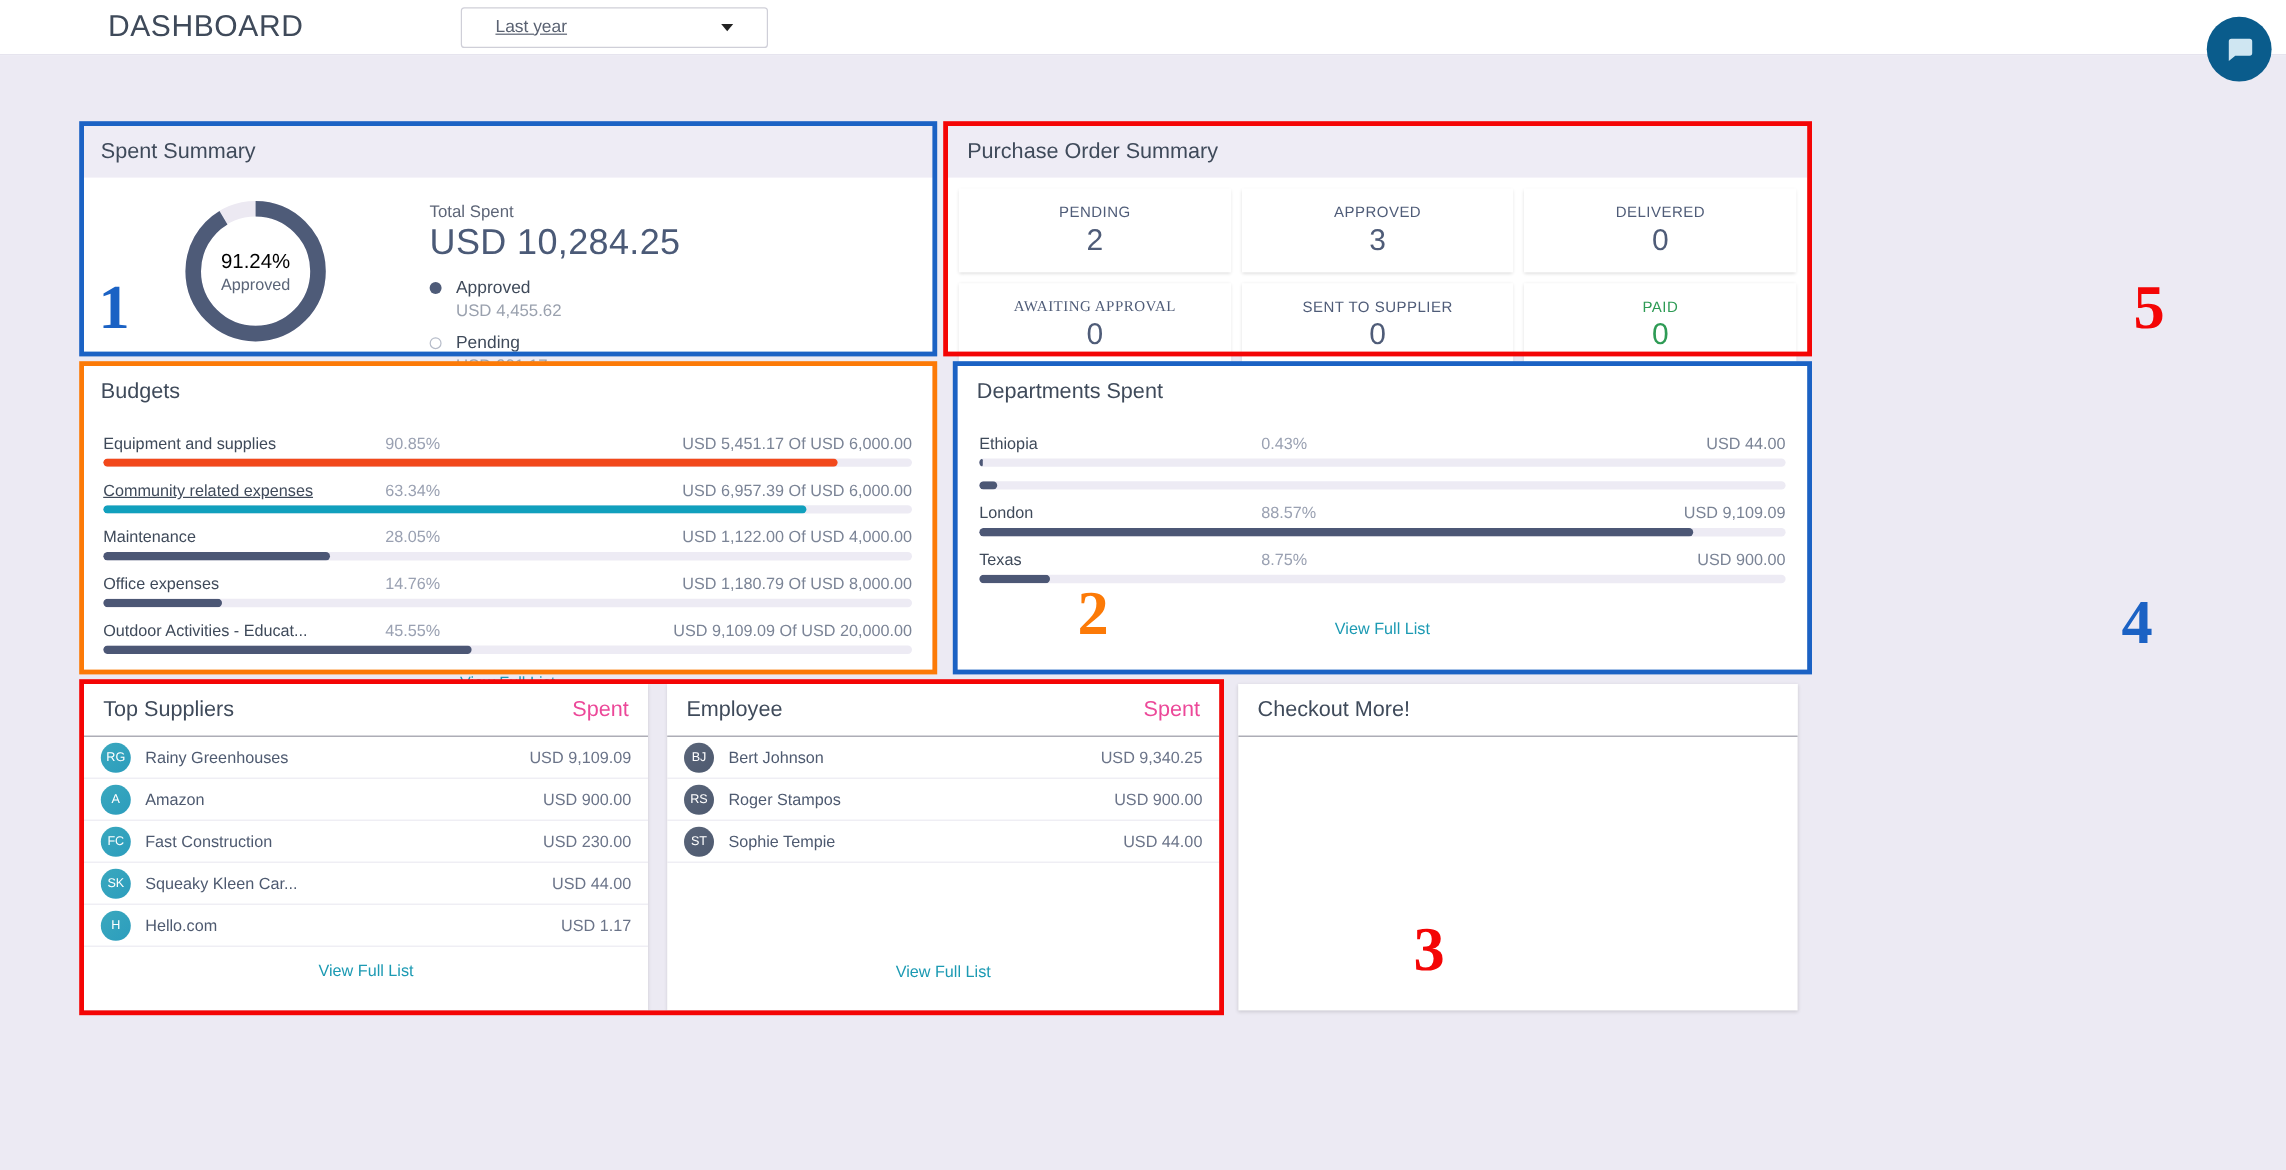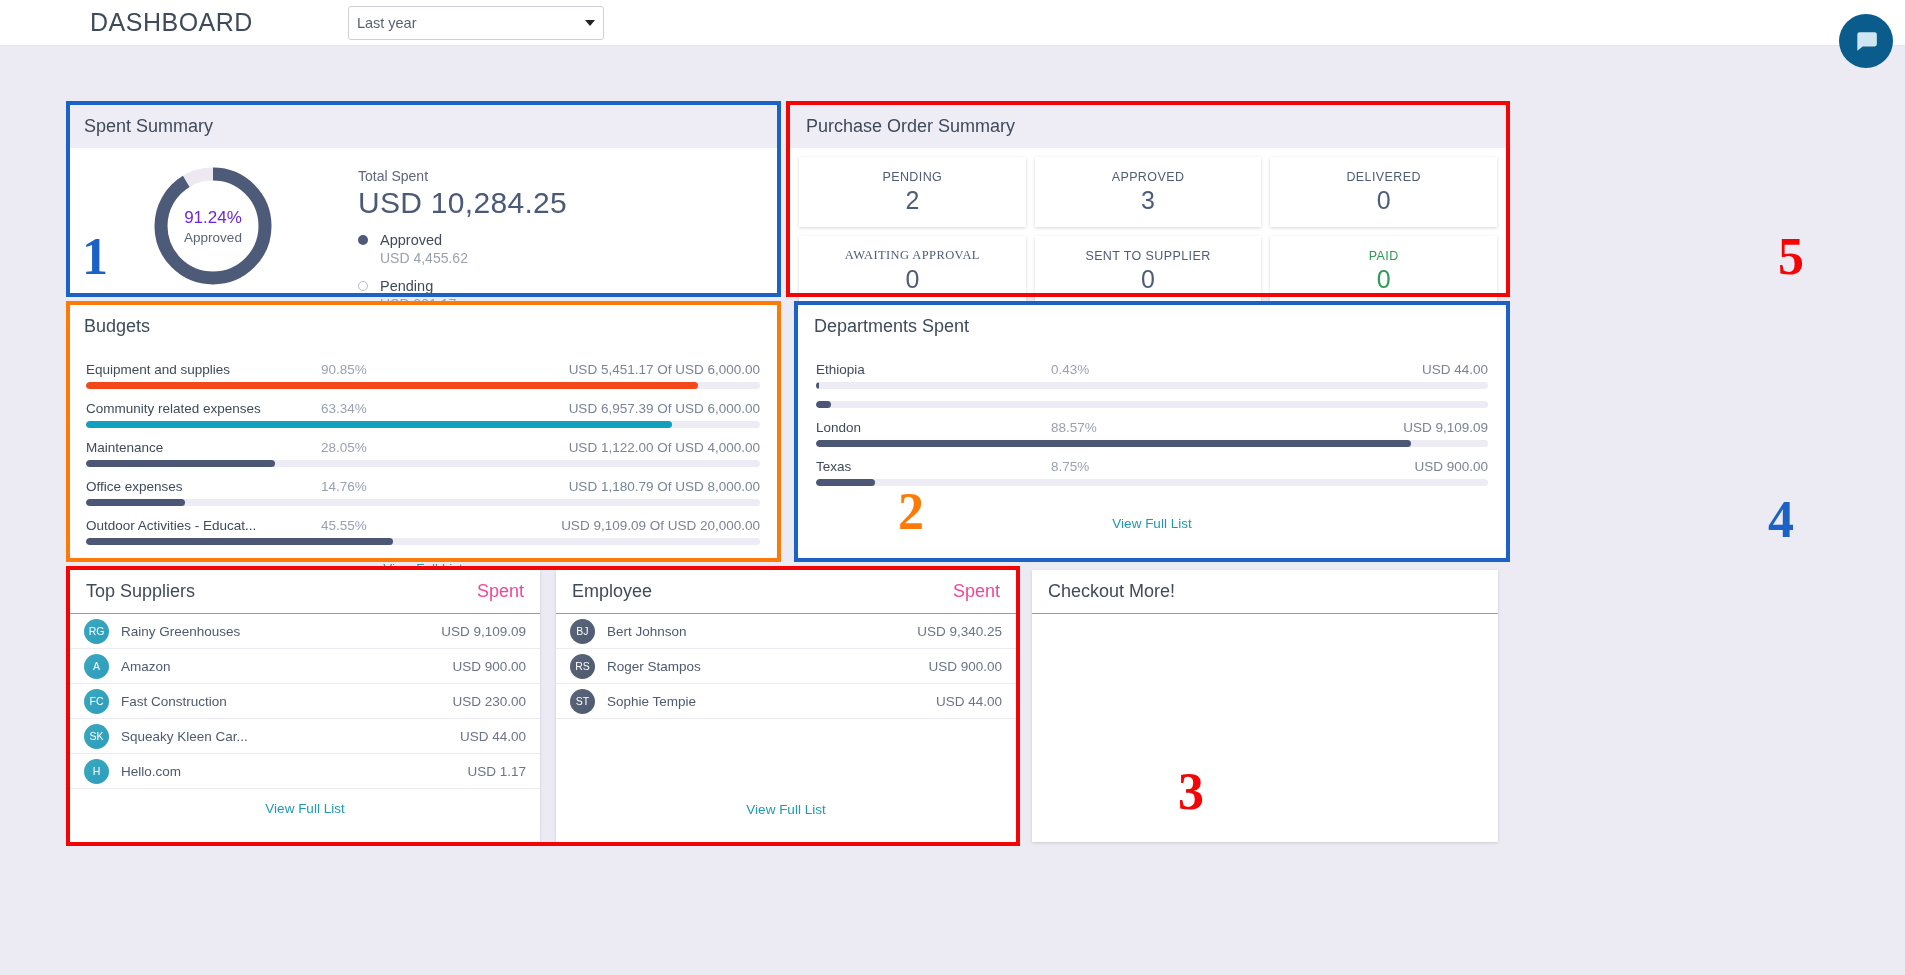--- a/index.html
+++ b/index.html
@@ -7,32 +7,33 @@
     width: 1905px; height: 975px;
     background: #eceaf3;
     font-family: "Liberation Sans", sans-serif;
     overflow: hidden;
   }
   .topbar {
     height: 46px; background: #ffffff;
     display: flex; align-items: center;
     padding-left: 90px;
     border-bottom: 1px solid #e6e4ee;
+    gap: 36px;
   }
   .page-title {
     font-size: 25px; font-weight: 400; color: #3f4a5a;
     letter-spacing: .5px;
   }
   .period-select {
     margin-left: 95px;
     width: 256px; height: 34px;
     background: #fff; border: 1px solid #cfcfd8; border-radius: 3px;
     display: flex; align-items: center; justify-content: space-between;
-    padding: 0 8px;
-    font-size: 14.5px; color: #5a6272;
+    padding: 0 28px;
+    font-size: 14.5px; color: #5a6272; text-decoration: underline;
   }
   .caret { width: 0; height: 0; border-left: 5px solid transparent; border-right: 5px solid transparent; border-top: 6px solid #222; }
 
   .grid { padding: 14px 0 0 0; position: relative; }
 
   
   .ann { position: absolute; pointer-events: none; z-index: 30; }
   .ann.blue { border: 4px solid #1b62c4; }
   .ann.red  { border: 4px solid #f40505; }
   .ann.orange { border: 4px solid #fc7a07; }
@@ -57,21 +58,21 @@
   }
   .card-head.plain { background: #fff; border-bottom: 1px solid #9a9aa5; justify-content: space-between; }
 
   
   #spent-summary { left: 68px; top: 58px; width: 710px; height: 190px; }
   .ss-body { display: flex; padding: 10px 0 0 0; height: 146px; }
   .donut-wrap { width: 290px; display: flex; align-items: center; justify-content: center; position: relative; }
   .donut { position: relative; width: 124px; height: 124px; }
   .donut svg { transform: rotate(-90deg); }
   .donut-label { position: absolute; inset: 0; display: flex; flex-direction: column; align-items: center; justify-content: center; }
-  .donut-pct { font-size: 17px; color: #6d28d9; }
+  .donut-pct { font-size: 17px; color: #000000; }
   .donut-sub { font-size: 13.5px; color: #5b6578; margin-top: 2px; }
   .ss-right { padding-top: 10px; }
   .ss-total-label { font-size: 14px; color: #5e6678; }
   .ss-total-val { font-size: 30px; color: #4b5a77; margin-top: 2px; letter-spacing: .3px; }
   .legend-row { display: flex; align-items: center; margin-top: 12px; }
   .legend-dot { width: 10px; height: 10px; border-radius: 50%; margin-right: 12px; }
   .legend-dot.filled { background: #4e5b78; }
   .legend-dot.hollow { background: #fff; border: 1.5px solid #b6bcc9; }
   .legend-name { font-size: 14.5px; color: #3f4a5a; }
   .legend-amt { font-size: 14px; color: #9aa1ae; margin: 2px 0 0 22px; }
@@ -208,21 +209,21 @@
             <span class="bar-name" style="width: 235px;">Equipment and supplies</span>
             <span class="bar-pct">90.85%</span>
             <span class="bar-amt">USD 5,451.17 Of USD 6,000.00</span>
           </div>
           <div class="bar-track">
             <div class="bar-fill" style="width: 90.85%; background: rgb(242, 72, 27);"></div>
           </div>
         </div>
         <div class="bar-item">
           <div class="bar-top">
-            <span class="bar-name" style="width: 235px;">Community related expenses</span>
+            <span class="bar-name" style="width: 235px; text-decoration: underline;">Community related expenses</span>
             <span class="bar-pct">63.34%</span>
             <span class="bar-amt">USD 6,957.39 Of USD 6,000.00</span>
           </div>
           <div class="bar-track">
             <div class="bar-fill" style="width: 86.97%; background: rgb(17, 160, 189);"></div>
           </div>
         </div>
         <div class="bar-item">
           <div class="bar-top">
             <span class="bar-name" style="width: 235px;">Maintenance</span>

